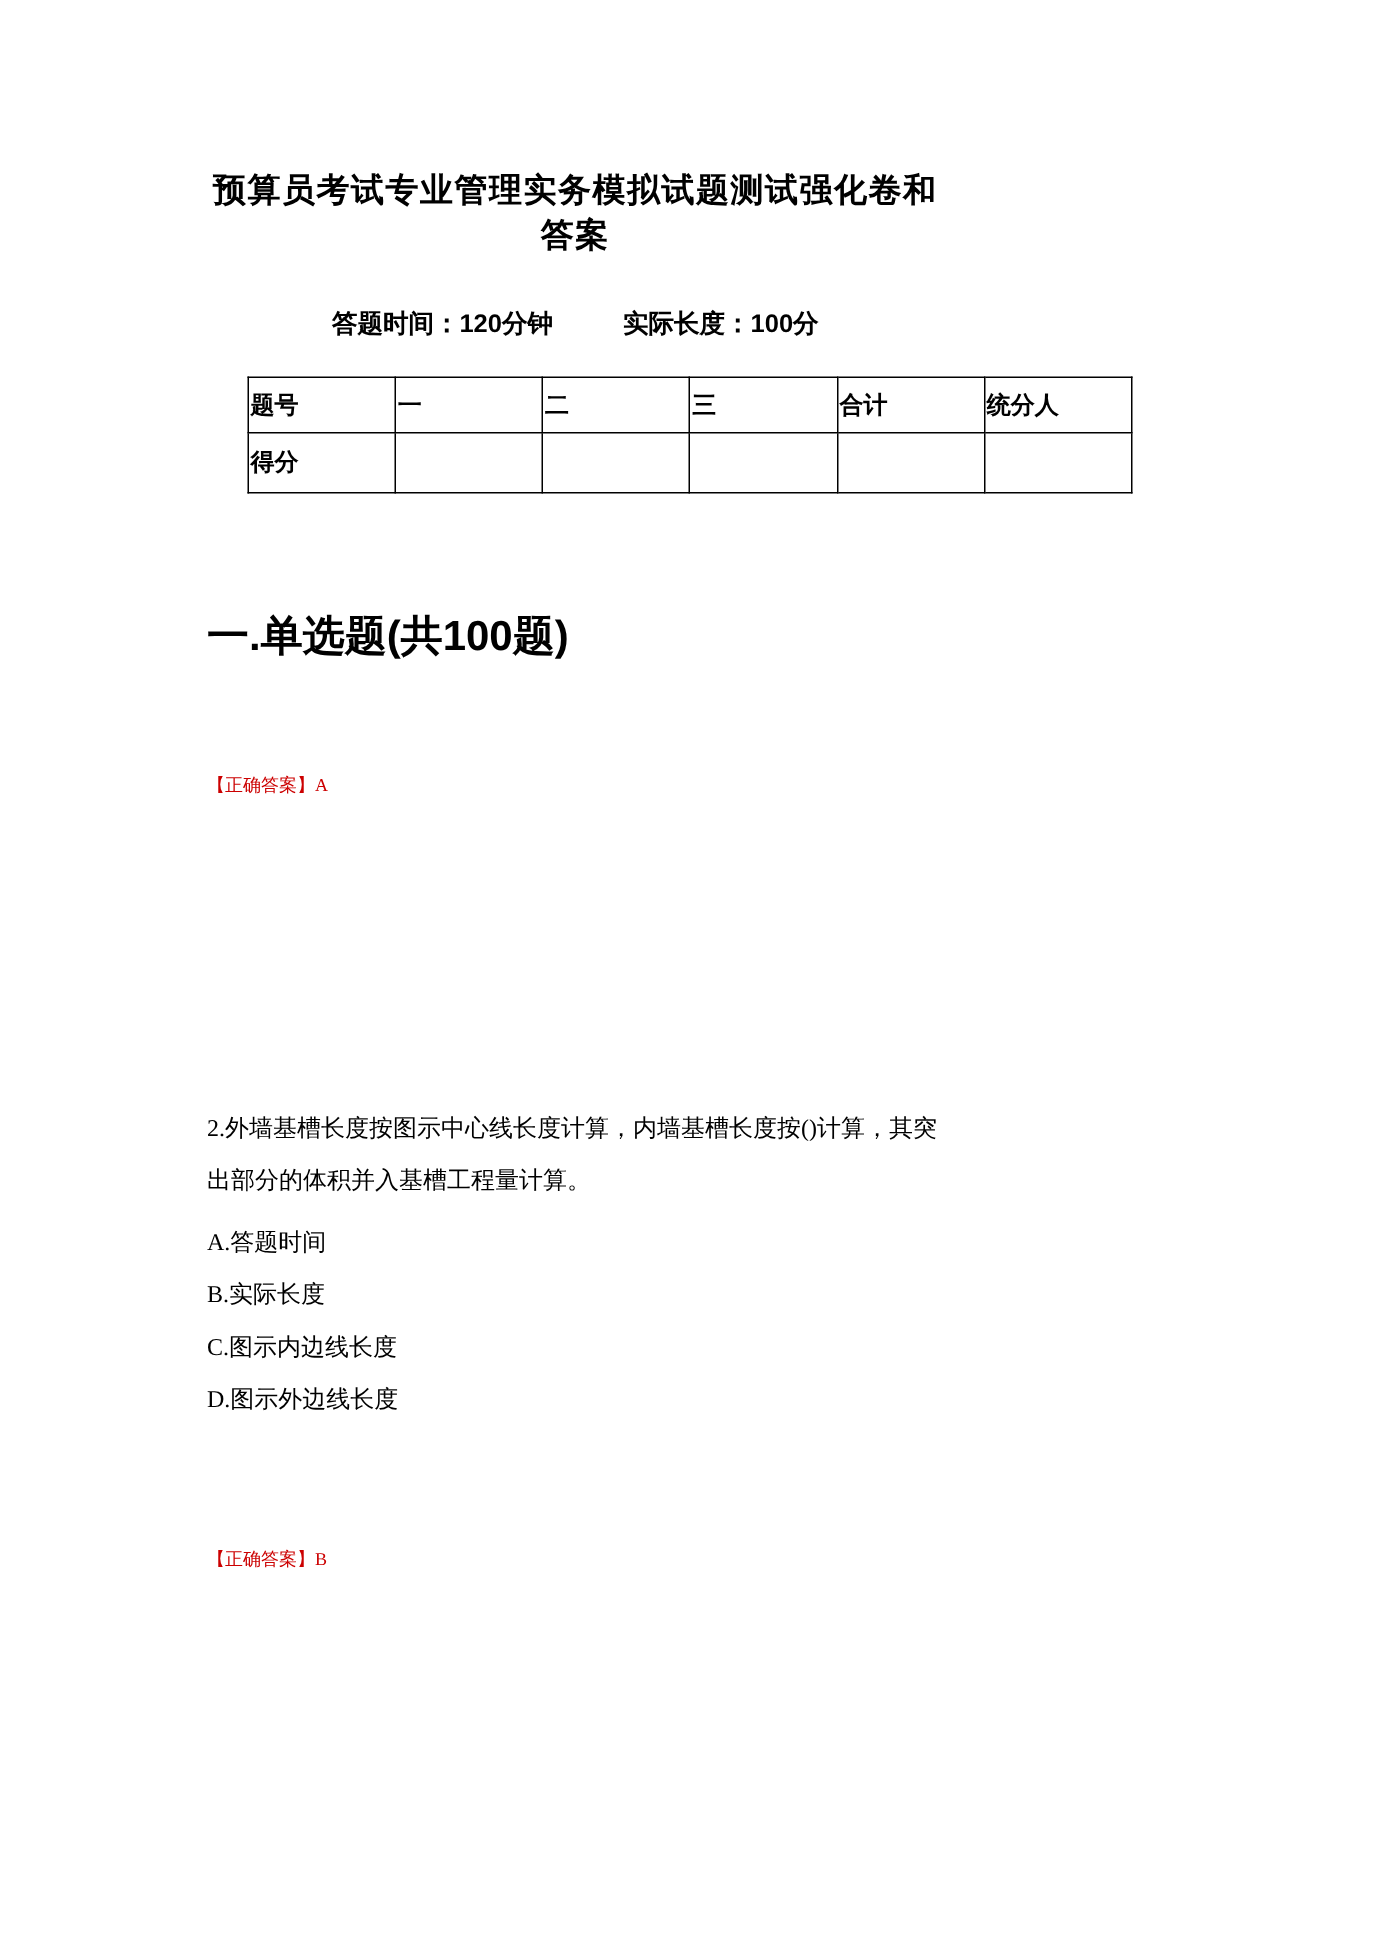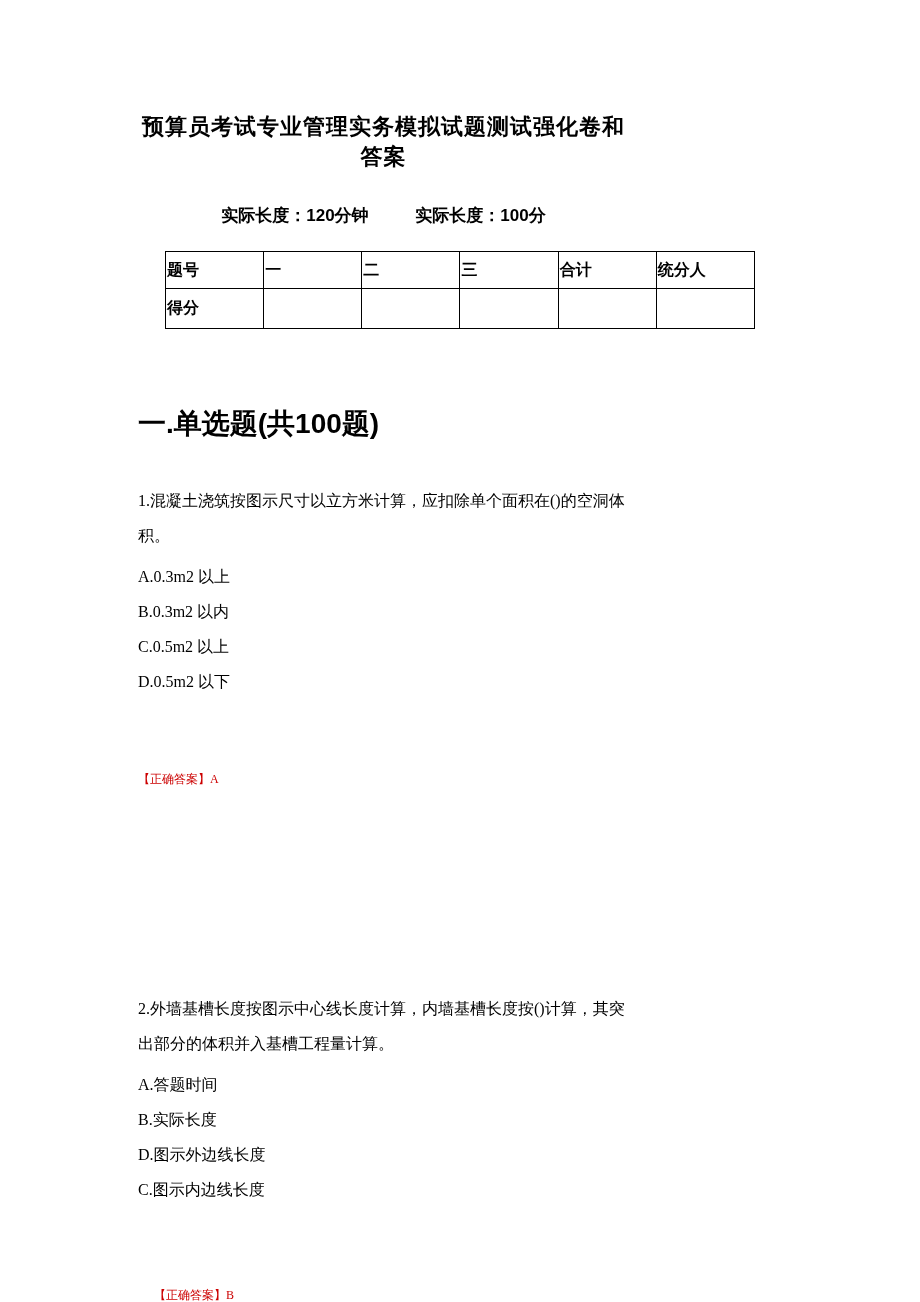--- a/index.html
+++ b/index.html
@@ -81,32 +81,31 @@
     color: #cc0000;
     font-size: 12px;
     margin-top: 68px;
     line-height: 24px;
   }
   .question.q2 .stem {
     margin-top: 200px;
   }
   .question.q2 + .answer-line {
     margin-top: 76px;
-    margin-left: 16px;
   }
 </style>
 </head>
 <body>
 
 <div class="page">
 
   <h1 class="doc-title">预算员考试专业管理实务模拟试题测试强化卷和答案</h1>
 
   <div class="doc-meta">
-    <span class="meta-part">实际长度：120分钟</span>
+    <span class="meta-part">答题时间：120分钟</span>
     <span class="meta-part">实际长度：100分</span>
   </div>
 
   <table class="score-table">
     <tbody>
         <tr>
       <td>题号</td>
       <td>一</td>
       <td>二</td>
       <td>三</td>
@@ -119,41 +118,32 @@
       <td></td>
       <td></td>
       <td></td>
       <td></td>
     </tr>
   </tbody>
     </table>
 
   <div class="section-heading">一.单选题(共100题)</div>
 
-  <div class="question q1">
-    <div class="stem">1.混凝土浇筑按图示尺寸以立方米计算，应扣除单个面积在()的空洞体积。</div>
-    <div class="options">
-      <div class="option">A.0.3m2 以上</div>
-      <div class="option">B.0.3m2 以内</div>
-      <div class="option">C.0.5m2 以上</div>
-      <div class="option">D.0.5m2 以下</div>
-    </div>
-  </div>
 
   <div class="answer-line">
     <span>【正确答案】</span><span>A</span>
   </div>
 
   <div class="question q2">
     <div class="stem">2.外墙基槽长度按图示中心线长度计算，内墙基槽长度按()计算，其突出部分的体积并入基槽工程量计算。</div>
     <div class="options">
       <div class="option">A.答题时间</div>
       <div class="option">B.实际长度</div>
+      <div class="option">C.图示内边线长度</div>
       <div class="option">D.图示外边线长度</div>
-      <div class="option">C.图示内边线长度</div>
     </div>
   </div>
 
   <div class="answer-line">
     <span>【正确答案】</span><span>B</span>
   </div>
 
 </div>
 
 </body></html>

